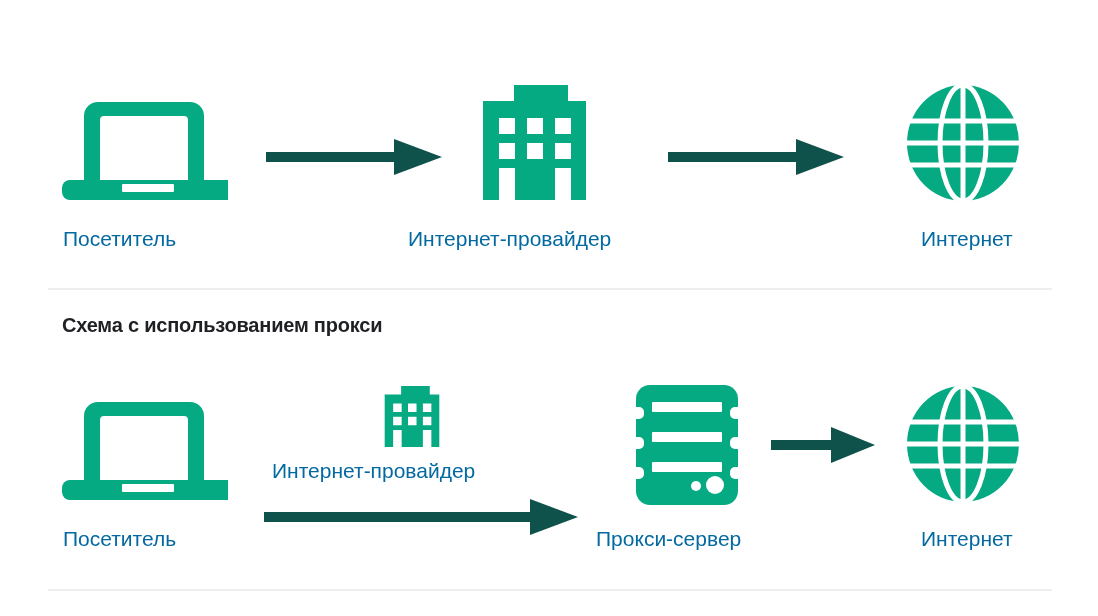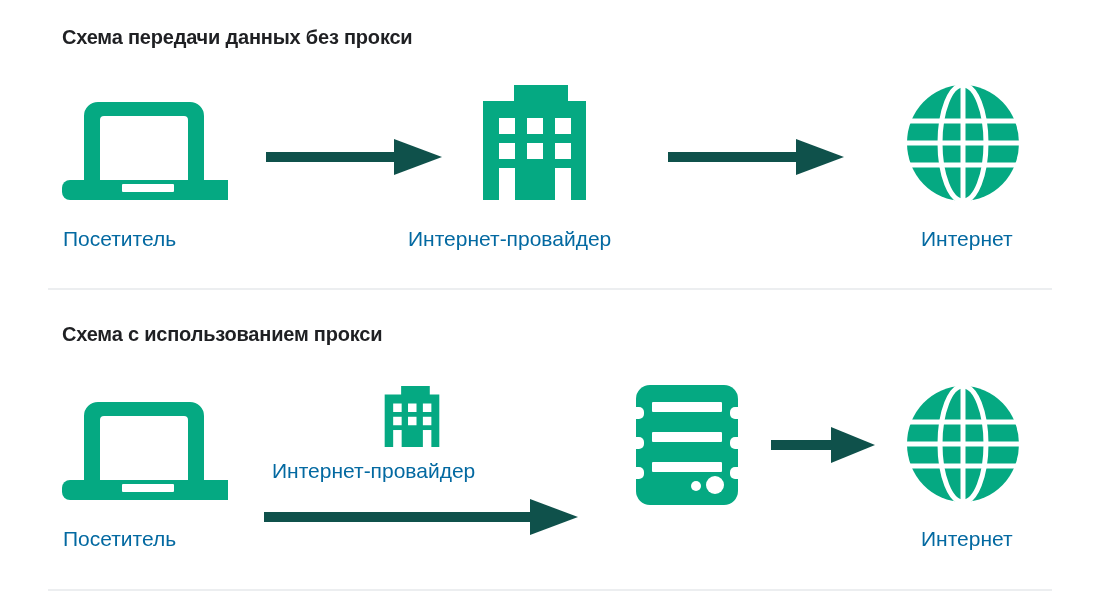--- a/index.html
+++ b/index.html
@@ -23,21 +23,21 @@
   .section-title {
     position: absolute;
     left: 62px;
     font-size: 20px;
     font-weight: bold;
     color: #1f2023;
     letter-spacing: -0.2px;
     white-space: nowrap;
   }
   #title-1 { top: 26px; }
-  #title-2 { top: 323px; }
+  #title-2 { top: 314px; }
 
   
   .divider {
     position: absolute;
     left: 48px;
     width: 1004px;
     height: 2px;
     background: #eceef0;
   }
   #divider-1 { top: 288px; }
@@ -58,21 +58,20 @@
 
   
   .arrow-box { position: absolute; }
   .arrow-box svg { display: block; width: 100%; height: 100%; }
 </style>
 </head>
 <body>
 
 <div id="page">
 
-  <div id="title-1" class="section-title">Схема передачи данных без прокси</div>
 
   <div class="icon-box" style="left:60px; top:96px; width:168px; height:112px;">
     <svg viewBox="0 0 168 112" xmlns="http://www.w3.org/2000/svg" aria-hidden="true">
       <path fill="#05a982" d="M24 20a14 14 0 0 1 14-14h92a14 14 0 0 1 14 14v64h-16V24a4 4 0 0 0-4-4H44a4 4 0 0 0-4 4v60H24z"></path>
       <path fill="#05a982" d="M4 84h160a8 8 0 0 1 8 8v4a8 8 0 0 1-8 8H4a8 8 0 0 1-8-8v-4a8 8 0 0 1 8-8z" transform="translate(6,0)"></path>
       <rect fill="#ffffff" x="62" y="88" width="52" height="8" rx="1"></rect>
     </svg>
   </div>
 
   <div class="arrow-box" style="left:266px; top:133px; width:178px; height:48px;">
@@ -188,17 +187,18 @@
         <line x1="2" y1="37" x2="112" y2="37"></line>
         <line x1="1" y1="59" x2="113" y2="59"></line>
         <line x1="2" y1="81" x2="112" y2="81"></line>
         <line x1="57" y1="1" x2="57" y2="117"></line>
         <ellipse cx="57" cy="59" rx="23" ry="58"></ellipse>
       </g>
     </svg>
   </div>
 
   <div class="node-label" style="left:63px; top:526px;">Посетитель</div>
+  <div class="node-label" style="left:596px; top:526px;">Прокси-сервер</div>
   <div class="node-label" style="left:921px; top:526px;">Интернет</div>
 
   <div id="divider-2" class="divider"></div>
 
 </div>
 
 </body></html>

